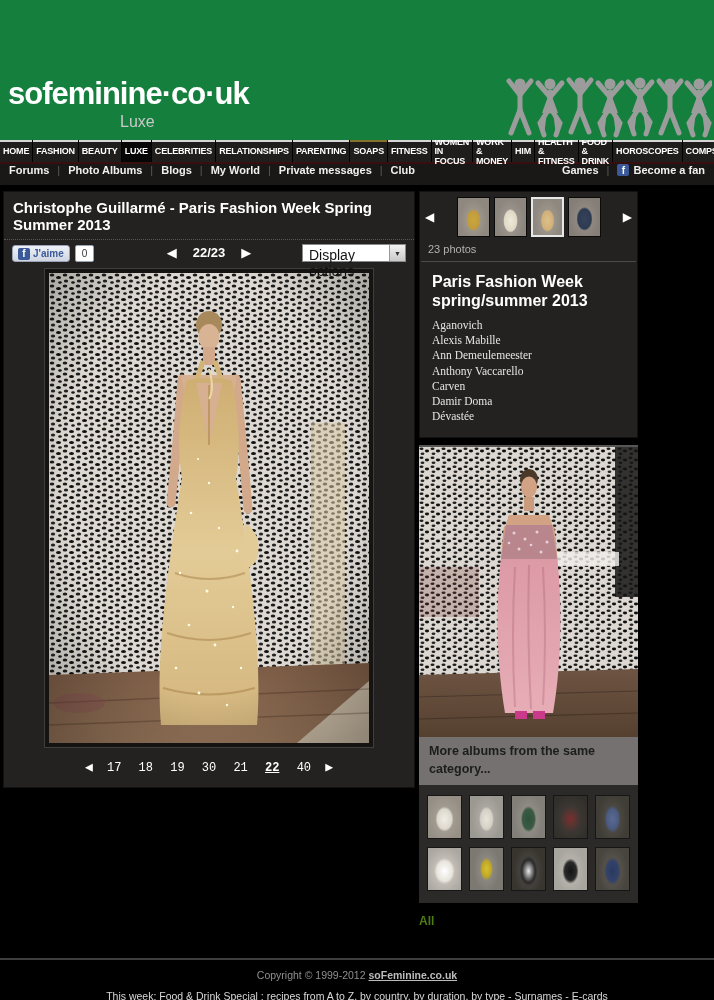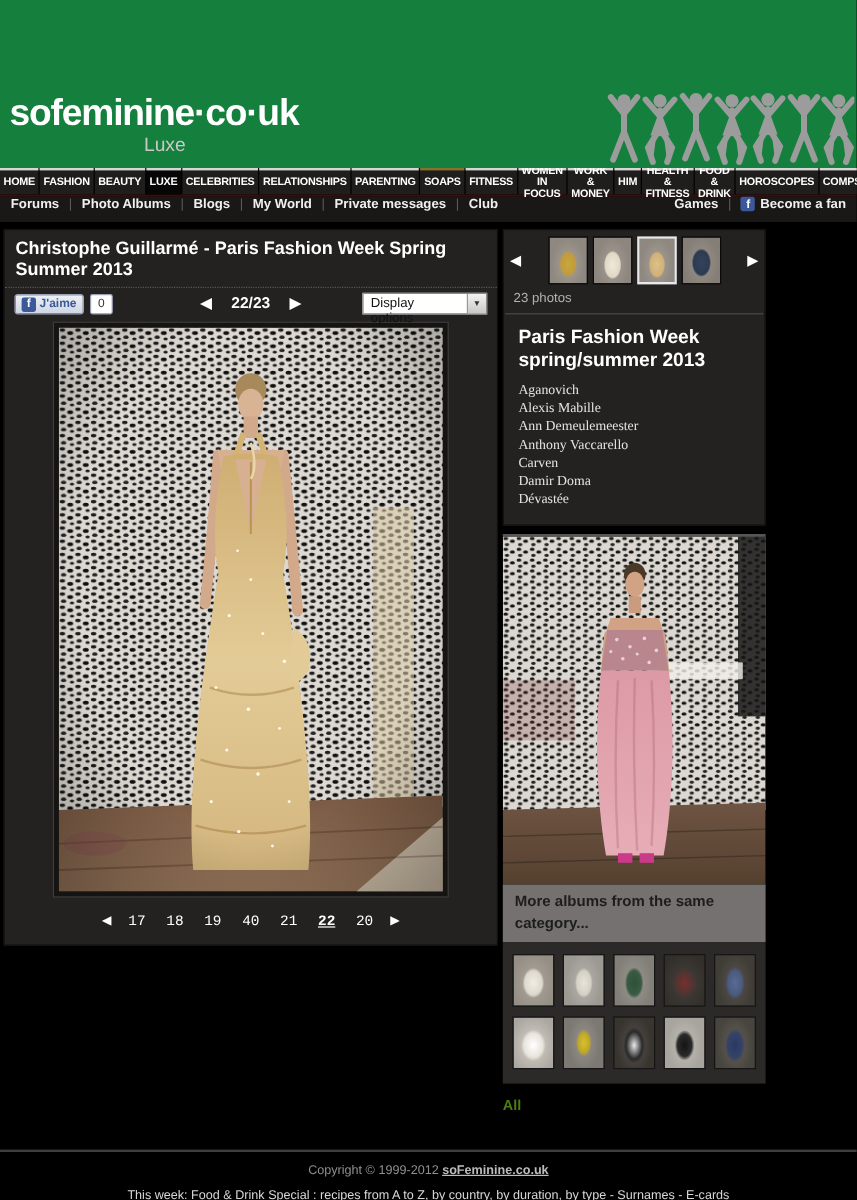--- a/index.html
+++ b/index.html
@@ -11,21 +11,21 @@
   .logo { position:absolute; left:8px; top:76px; font-size:31px; font-weight:bold;
     letter-spacing:-1px; color:#fff; }
   .tagline { position:absolute; left:120px; top:113px; font-size:16px; color:#c9c9c9; }
   .dancers { position:absolute; right:2px; top:76px; }
 
   
   .nav { display:flex; height:24px; background:#000; gap:1px;
     border-bottom:2px solid #380e0e; }
   .tab { flex:1 1 auto; background:#201e1d; border-top:2px solid #d6d6d6;
     color:#fff; font-size:9px; font-weight:bold; display:flex; align-items:center;
-    justify-content:center; text-align:center; line-height:1.05; padding:0 3px;
+    justify-content:center; line-height:1.05; padding:0 3px;
     white-space:pre-line; letter-spacing:-0.2px; cursor:pointer; }
   .tab.active { background:#070606; }
   .tab.gold { border-top-color:#85702c; }
 
   
   .subnav { height:21px; background:#1a1817; display:flex; align-items:flex-start;
     padding:0 9px; font-size:11px; font-weight:bold; color:#f0f0f0; }
   .subnav-left { display:flex; align-items:center; }
   .subnav-item { cursor:pointer; }
   .subnav-item + .subnav-item::before { content:"|"; color:#5a5a5a; font-weight:normal;
@@ -49,21 +49,21 @@
     border-radius:3px; color:#3b5998; font-size:10px; font-weight:bold; cursor:pointer; }
   .fb-count { height:17px; margin-left:5px; padding:0 6px; background:#fff;
     border:1px solid #9aa3b5; border-radius:2px; color:#333; font-size:10px;
     display:flex; align-items:center; }
   .center-controls { position:absolute; left:0; right:0; top:5px; display:flex;
     justify-content:center; align-items:center; gap:16px; }
   .arrow { color:#fff; font-size:13px; cursor:pointer; line-height:1; }
   .counter { font-size:13px; font-weight:bold; color:#fff; }
   .display-opts { position:absolute; right:8px; top:4px; display:flex; height:18px;
     border:1px solid #8a8a8a; background:#fff; cursor:pointer; }
-  .display-opts .label { color:#111; font-size:11px; padding:2px 8px 0 6px; width:86px; }
+  .display-opts .label { color:#111; font-size:14px; padding:2px 8px 0 6px; width:86px; }
   .display-opts .btn { width:16px; background:linear-gradient(#f2f2f2,#c9c9c9);
     border-left:1px solid #999; color:#333; font-size:7px; display:flex;
     align-items:center; justify-content:center; }
   .photo-frame { width:330px; margin:1px auto 0; background:#151413;
     border:1px solid #3e3e3e; padding:4px; }
   .photo-frame svg { display:block; }
   .pagination { text-align:center; padding:13px 0 12px;
     font-family:"Liberation Mono", monospace; font-size:12px; color:#fff; }
   .pagination .pg { margin:0 5px; cursor:pointer; }
   .pagination .current { font-weight:bold; text-decoration:underline; }
@@ -270,24 +270,24 @@
         </g>
         <rect x="0" y="0" width="320" height="470" fill="url(#vig)"></rect>
       </svg>
     </div>
 
     <div class="pagination">
       <span class="arrow">◀</span>
       <span class="pg">17</span>
       <span class="pg">18</span>
       <span class="pg">19</span>
-      <span class="pg">40</span>
+      <span class="pg">30</span>
       <span class="pg">21</span>
       <span class="pg current">22</span>
-      <span class="pg">20</span>
+      <span class="pg">40</span>
       <span class="arrow">▶</span>
     </div>
   </div>
 
   <div class="sidebar">
     <div class="sb-block1">
       <div class="thumbstrip">
         <span class="strip-arrow">◀</span>
         <div class="thumbs">
           <div class="thumb" style="background:radial-gradient(ellipse 45% 55% at 50% 58%, #c8a83a 0%, #c09a40 45%, #9a948a 52%, #8e8880 100%);"></div>

